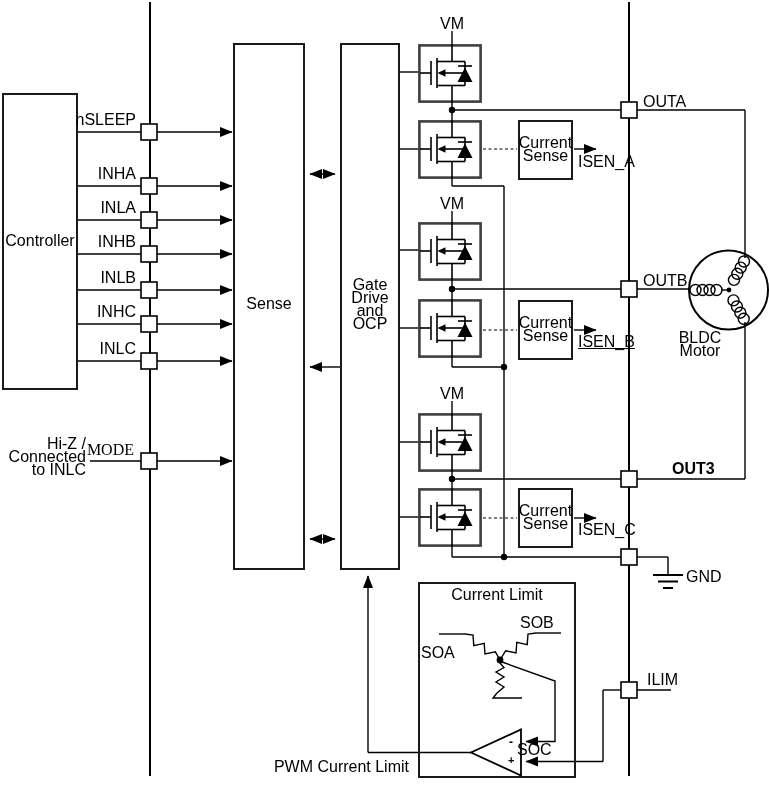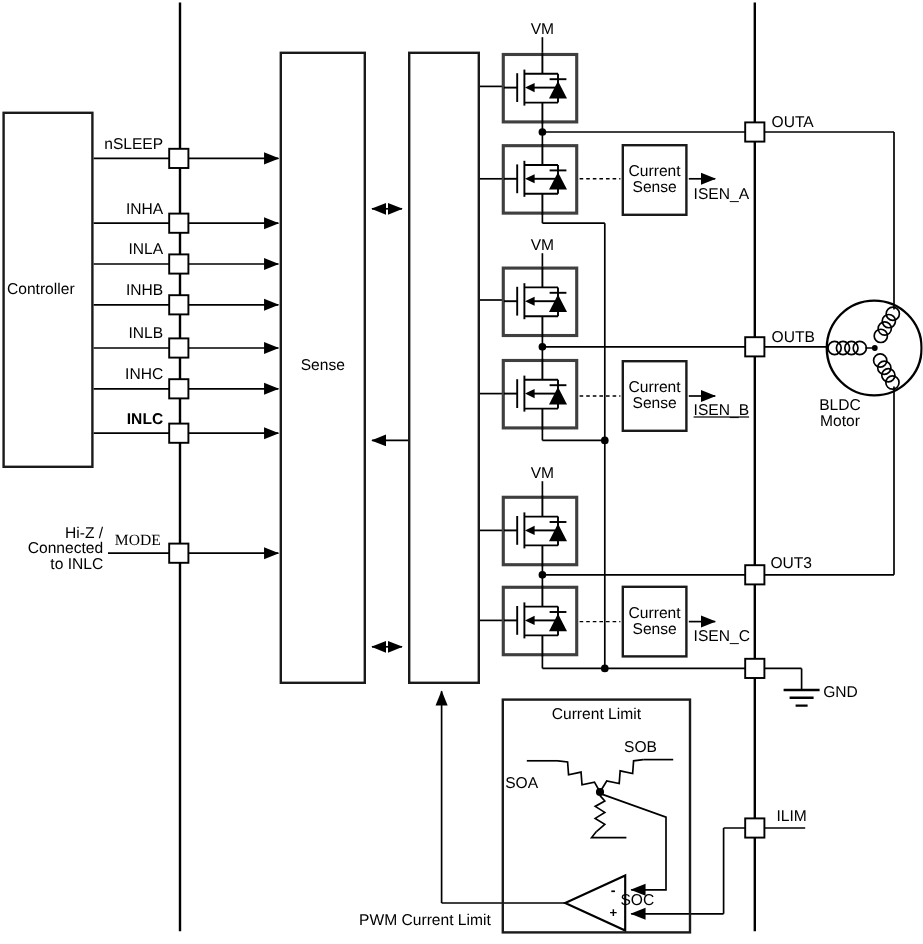--- a/index.html
+++ b/index.html
@@ -1,19 +1,19 @@
 <!DOCTYPE html>
 <html><head>
 <meta charset="utf-8">
 <style>
   html,body{margin:0;padding:0;background:#fff;}
   #stage{position:relative;width:769px;height:787px;background:#fff;overflow:hidden;
          font-family:"Liberation Sans",sans-serif;}
   #wires{position:absolute;left:0;top:0;z-index:1;}
-  .lbl{position:absolute;z-index:3;font-size:13px;line-height:13px;color:#000;white-space:nowrap;}
+  .lbl{position:absolute;z-index:3;font-size:16px;line-height:13px;color:#000;white-space:nowrap;}
   .r{text-align:right;}
   .c{text-align:center;}
   .box{position:absolute;z-index:2;background:transparent;border:2px solid #1a1a1a;box-sizing:border-box;}
   .bold{font-weight:normal;}
   svg text{font-family:"Liberation Sans",sans-serif;}
 </style>
 </head>
 <body>
 
 <div id="stage">
@@ -213,26 +213,32 @@
     <circle cx="504" cy="367" r="3.2"></circle>
     <circle cx="504" cy="557" r="3.2"></circle>
     <circle cx="500" cy="660" r="3.4"></circle>
   </g>
 
   <text x="509" y="746" font-size="12" font-weight="bold" fill="#000">-</text>
   <text x="508" y="764" font-size="11" font-weight="bold" fill="#000">+</text>
 </svg>
 
 <div class="box" style="left:2px;top:93px;width:76px;height:297px;"></div>
-<div class="lbl c" style="left:2px;top:234px;width:64px;">Controller</div>
+<div class="lbl c" style="left:2px;top:234px;width:76px;">Controller</div>
 
 <div class="box" style="left:233px;top:43px;width:72px;height:527px;"></div>
 <div class="lbl c" style="left:233px;top:297px;width:72px;">Sense</div>
 
 <div class="box" style="left:340px;top:43px;width:60px;height:527px;"></div>
+<div class="lbl c" style="left:340px;top:278px;width:60px;">
+  <div>Gate</div>
+  <div>Drive</div>
+  <div>and</div>
+  <div>OCP</div>
+</div>
 
 <div class="box" style="left:518px;top:120px;width:55px;height:60px;"></div>
 <div class="lbl c" style="left:518px;top:136px;width:55px;">
   <div>Current</div>
   <div>Sense</div>
 </div>
 <div class="box" style="left:518px;top:300px;width:55px;height:60px;"></div>
 <div class="lbl c" style="left:518px;top:316px;width:55px;">
   <div>Current</div>
   <div>Sense</div>
@@ -249,39 +255,39 @@
 <div class="lbl" style="left:520px;top:616px;">SOB</div>
 <div class="lbl" style="left:517px;top:743px;">SOC</div>
 <div class="lbl r" style="right:360px;top:760px;">PWM Current Limit</div>
 
 <div class="lbl r" style="right:633px;top:113px;">nSLEEP</div>
 <div class="lbl r" style="right:633px;top:167px;">INHA</div>
 <div class="lbl r" style="right:633px;top:201px;padding-left:46px;">INLA</div>
 <div class="lbl r" style="right:633px;top:235px;">INHB</div>
 <div class="lbl r" style="right:633px;top:271px;">INLB</div>
 <div class="lbl r" style="right:633px;top:305px;">INHC</div>
-<div class="lbl r" style="right:633px;top:342px;font-weight:bold;">INLC</div>
+<div class="lbl r" style="right:633px;top:342px;">INLC</div>
 <div class="lbl r" style="right:635px;top:443px;font-family:Liberation Serif, serif;">MODE</div>
 <div class="lbl r" style="right:683px;top:437px;">
   <div>Hi-Z /</div>
   <div>Connected</div>
   <div>to INLC</div>
 </div>
 
 <div class="lbl c" style="left:432px;top:17px;width:40px;">VM</div>
 <div class="lbl c" style="left:432px;top:197px;width:40px;">VM</div>
 <div class="lbl c" style="left:432px;top:387px;width:40px;">VM</div>
 
 <div class="lbl" style="left:578px;top:155px;">ISEN_A</div>
 <div class="lbl" style="left:578px;top:335px;text-decoration:underline;">ISEN_B</div>
 <div class="lbl" style="left:578px;top:523px;">ISEN_C</div>
 
 <div class="lbl" style="left:643px;top:95px;">OUTA</div>
 <div class="lbl" style="left:643px;top:274px;">OUTB</div>
-<div class="lbl" style="left:642px;top:462px;">OUT3</div>
+<div class="lbl" style="left:672px;top:462px;font-weight:bold;">OUT3</div>
 <div class="lbl" style="left:686px;top:570px;">GND</div>
 <div class="lbl" style="left:647px;top:673px;">ILIM</div>
 
 <div class="lbl c" style="left:670px;top:331px;width:60px;">
   <div>BLDC</div>
   <div>Motor</div>
 </div>
 
 </div>
 

